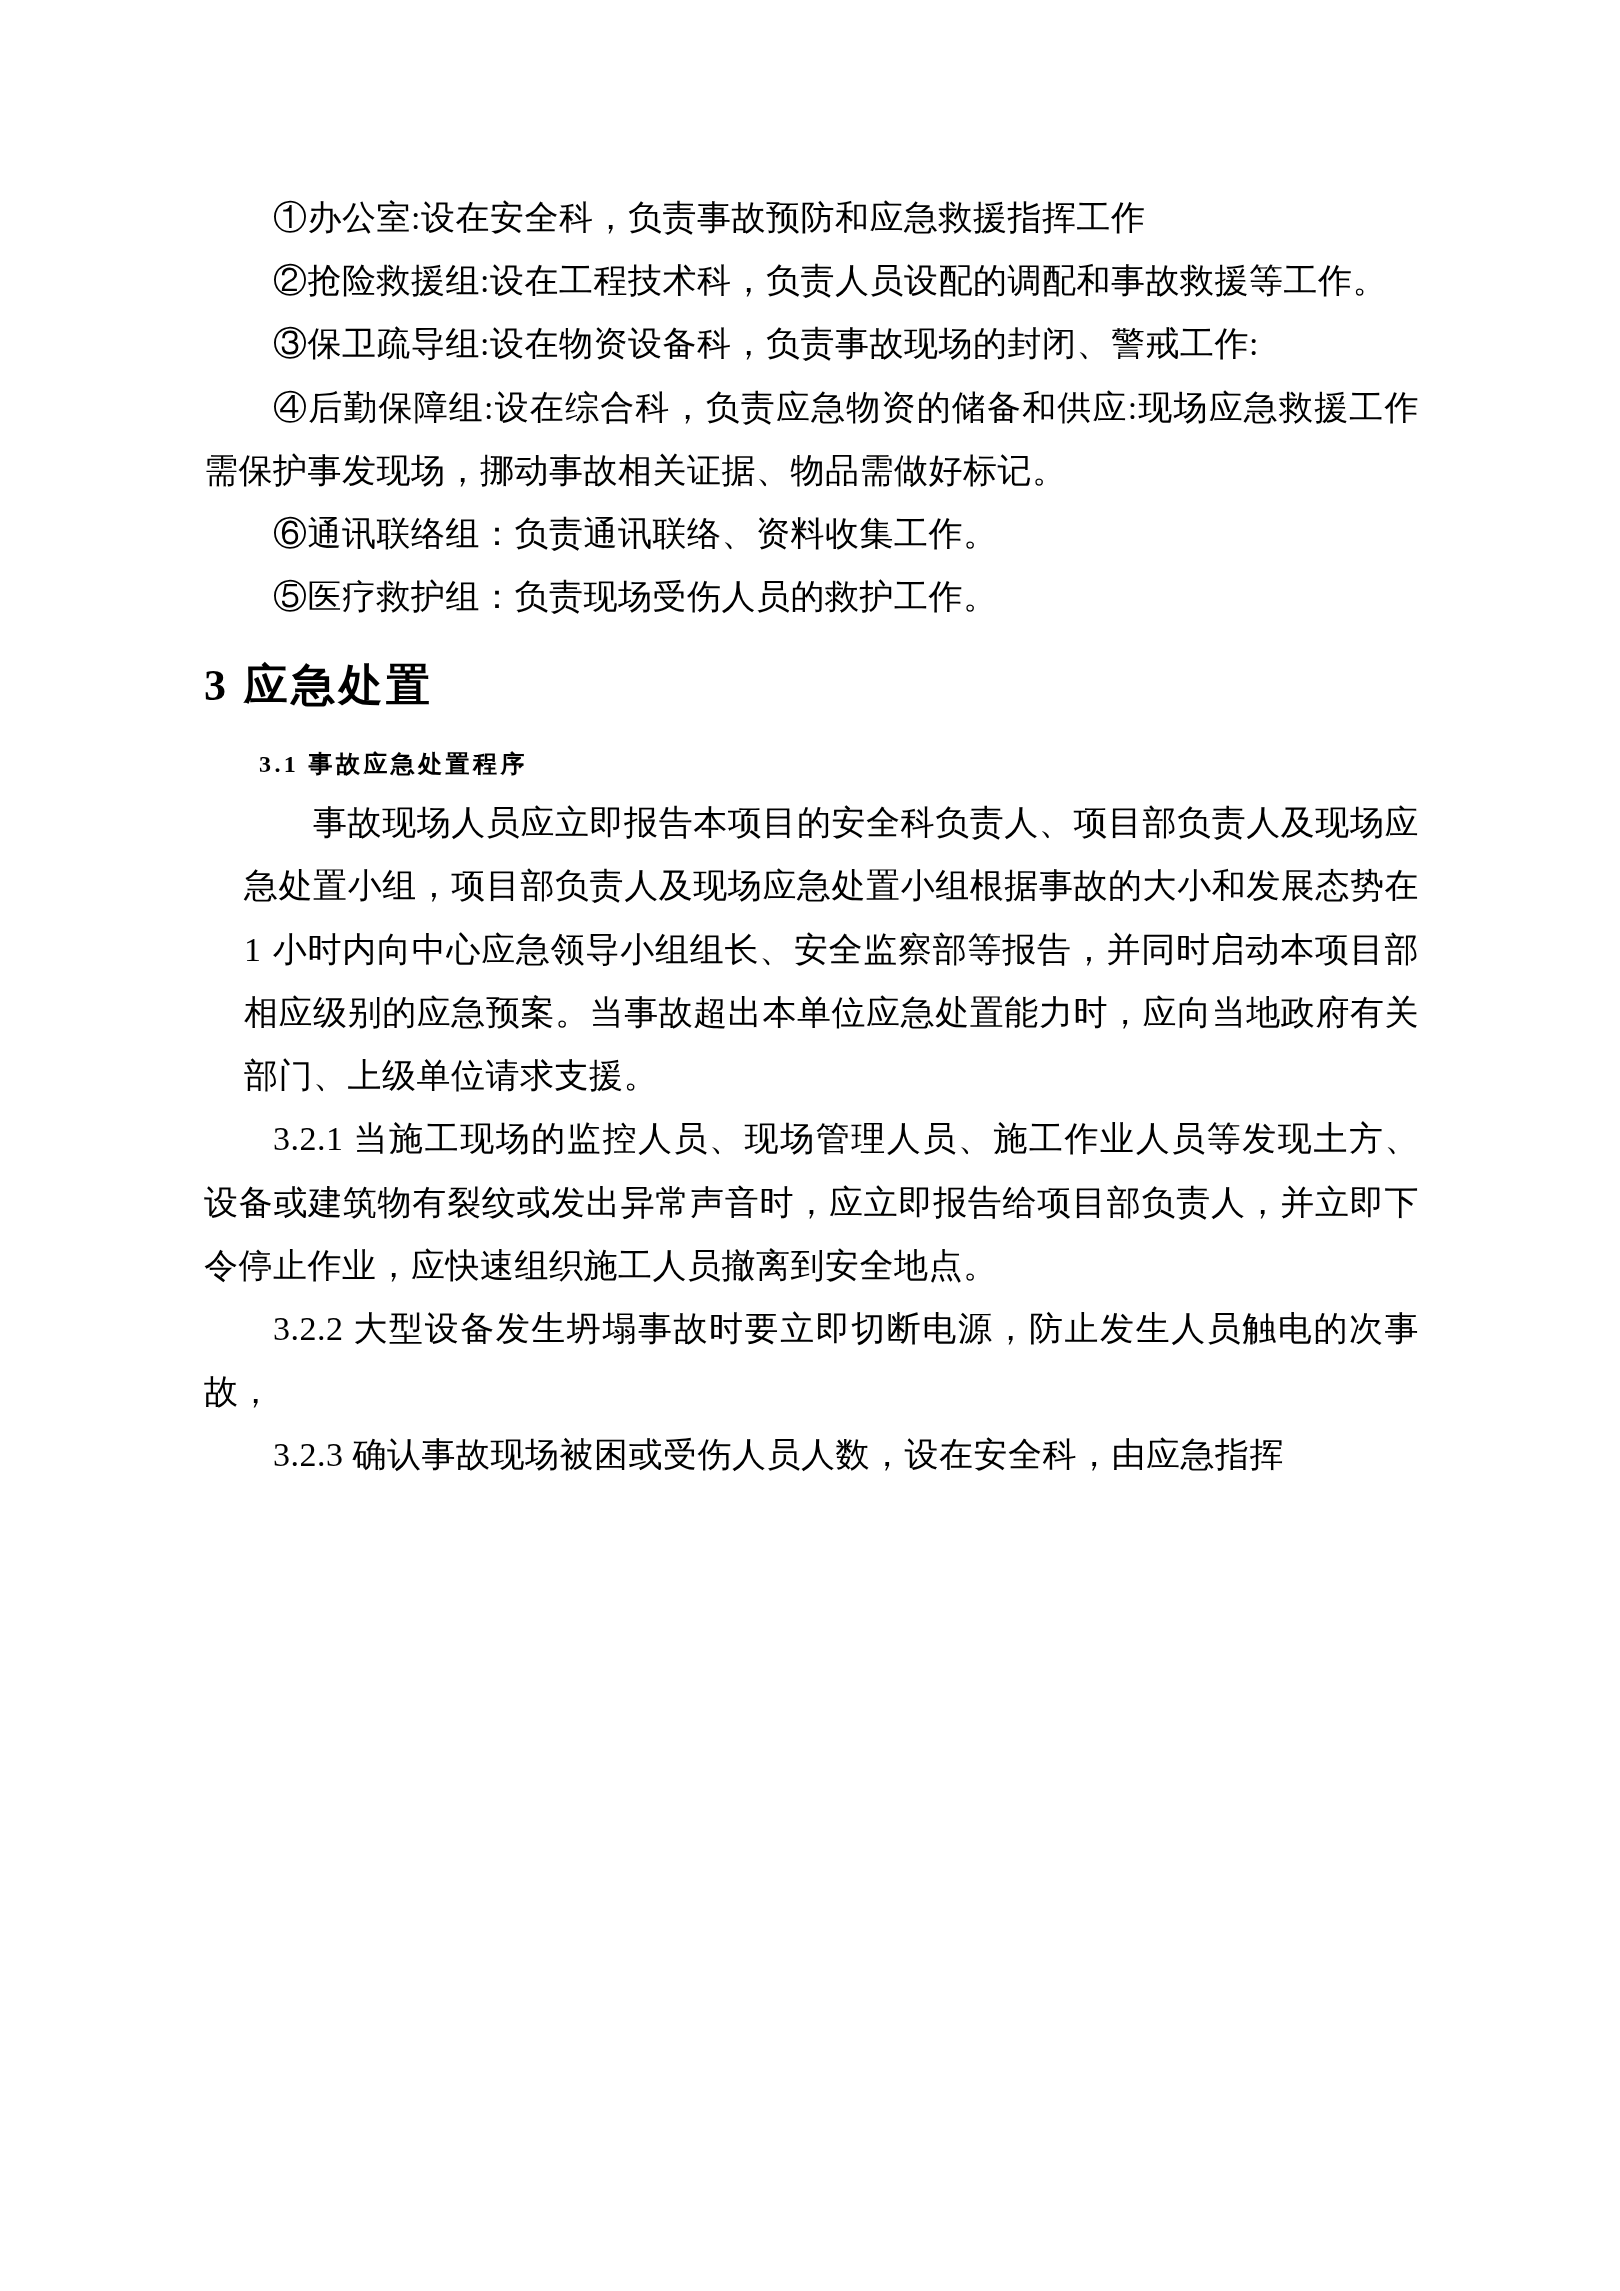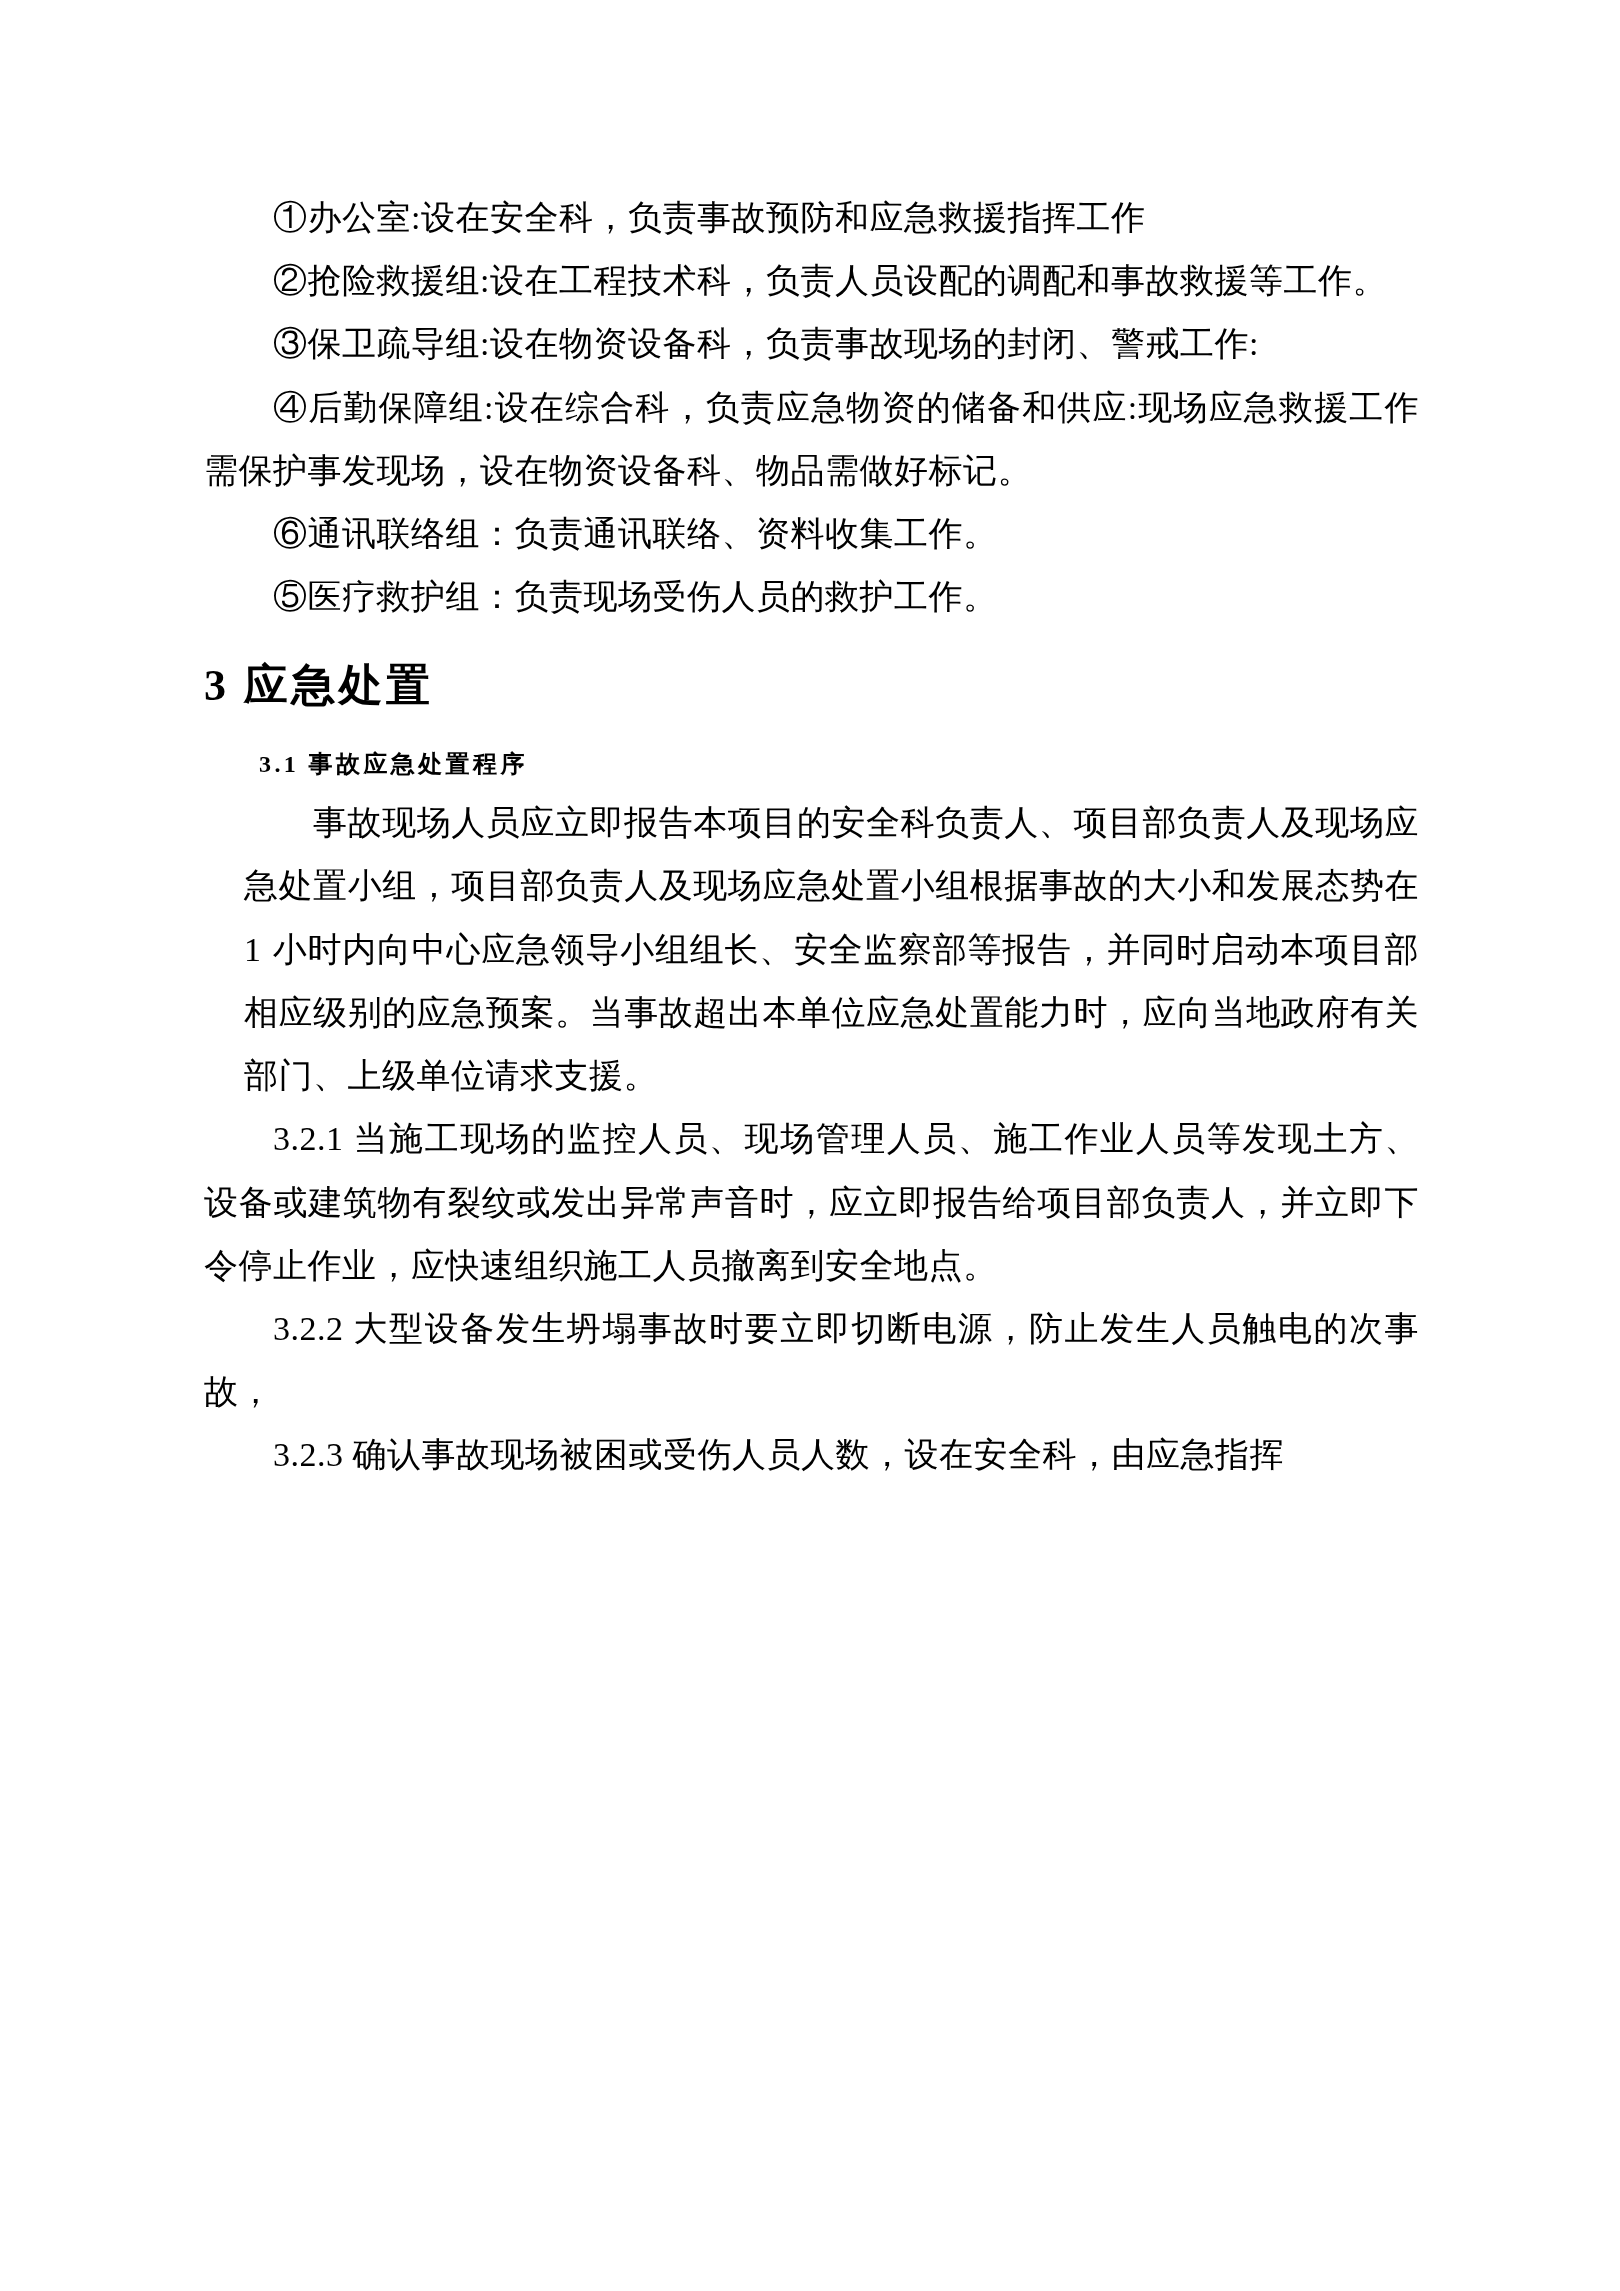--- a/index.html
+++ b/index.html
@@ -73,21 +73,21 @@
 
 <div class="page">
   <div class="content">
 
     <p class="para indent">①办公室:设在安全科，负责事故预防和应急救援指挥工作</p>
 
     <p class="para indent">②抢险救援组:设在工程技术科，负责人员设配的调配和事故救援等工作。</p>
 
     <p class="para indent">③保卫疏导组:设在物资设备科，负责事故现场的封闭、警戒工作:</p>
 
-    <p class="para indent">④后勤保障组:设在综合科，负责应急物资的储备和供应:现场应急救援工作需保护事发现场，设在物资设备科、物品需做好标记。</p>
+    <p class="para indent">④后勤保障组:设在综合科，负责应急物资的储备和供应:现场应急救援工作需保护事发现场，挪动事故相关证据、物品需做好标记。</p>
 
     <p class="para indent">⑥通讯联络组：负责通讯联络、资料收集工作。</p>
 
     <p class="para indent">⑤医疗救护组：负责现场受伤人员的救护工作。</p>
 
     <h1 class="h1 wide-spaced">3 应急处置</h1>
 
     <h2 class="h2 wide-spaced">3.1 事故应急处置程序</h2>
 
     <p class="para indent spaced">事故现场人员应立即报告本项目的安全科负责人、项目部负责人及现场应急处置小组，项目部负责人及现场应急处置小组根据事故的大小和发展态势在 1 小时内向中心应急领导小组组长、安全监察部等报告，并同时启动本项目部相应级别的应急预案。当事故超出本单位应急处置能力时，应向当地政府有关部门、上级单位请求支援。</p>

